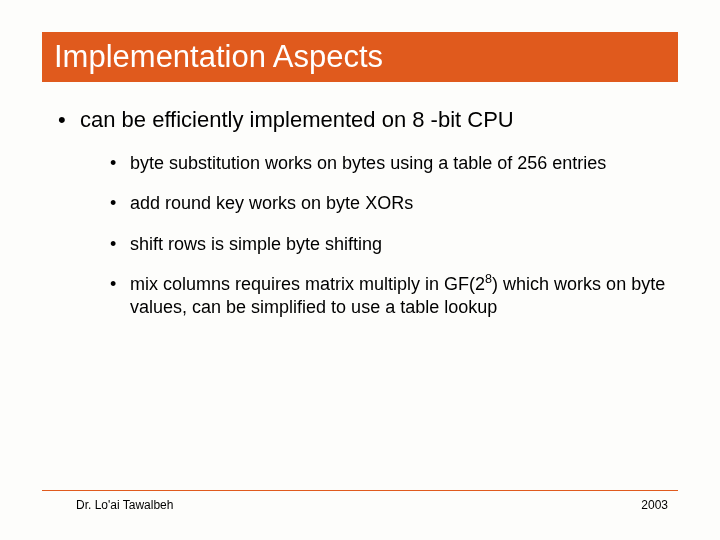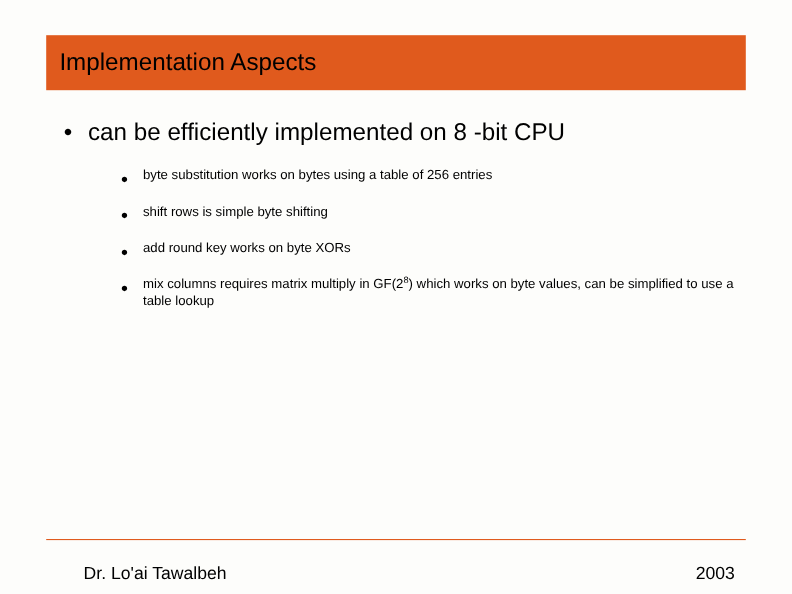--- a/index.html
+++ b/index.html
@@ -22,22 +22,22 @@
     position: absolute;
     left: 42px;
     top: 32px;
     width: 636px;
     height: 50px;
     background: #e05a1d;
     display: flex;
     align-items: center;
     padding-left: 12px;
     box-sizing: border-box;
-    font-size: 22px;
-    color: #000000;
+    font-size: 31px;
+    color: #ffffff;
   }
   .content {
     position: absolute;
     left: 52px;
     top: 106px;
     width: 626px;
   }
   .lvl1 {
     position: relative;
     padding-left: 28px;
@@ -52,21 +52,21 @@
     top: 0;
     font-size: 22px;
   }
   .lvl2-wrap {
     margin-top: 18px;
     margin-left: 28px;
   }
   .lvl2 {
     position: relative;
     padding-left: 22px;
-    font-size: 12px;
+    font-size: 18px;
     line-height: 1.25;
     margin-bottom: 18px;
   }
   .lvl2::before {
     content: "•";
     position: absolute;
     left: 2px;
     top: 0;
     font-size: 18px;
   }
@@ -75,23 +75,23 @@
     position: absolute;
     left: 42px;
     top: 490px;
     width: 636px;
     height: 1px;
     background: #e05a1d;
   }
   .footer {
     position: absolute;
     left: 42px;
-    top: 513px;
+    top: 498px;
     width: 636px;
-    font-size: 16px;
+    font-size: 12px;
     color: #000;
     display: flex;
     justify-content: space-between;
     padding: 0 10px 0 34px;
     box-sizing: border-box;
   }
 </style>
 </head>
 <body>
 
@@ -103,24 +103,24 @@
 
   <div class="content">
     <div class="lvl1">
       <span>can be efficiently implemented on 8 -bit CPU</span>
 
       <div class="lvl2-wrap">
         <div class="lvl2">
           <span>byte substitution works on bytes using a table of 256 entries</span>
         </div>
         <div class="lvl2">
-          <span>shift rows is simple byte shifting</span>
+          <span>add round key works on byte XORs</span>
         </div>
         <div class="lvl2">
-          <span>add round key works on byte XORs</span>
+          <span>shift rows is simple byte shifting</span>
         </div>
         <div class="lvl2">
           <span>mix columns requires matrix multiply in GF(2</span><span class="sup">8</span><span>) which works on byte values, can be simplified to use a table lookup</span>
         </div>
       </div>
     </div>
   </div>
 
   <div class="footer-line"></div>
   <div class="footer">

